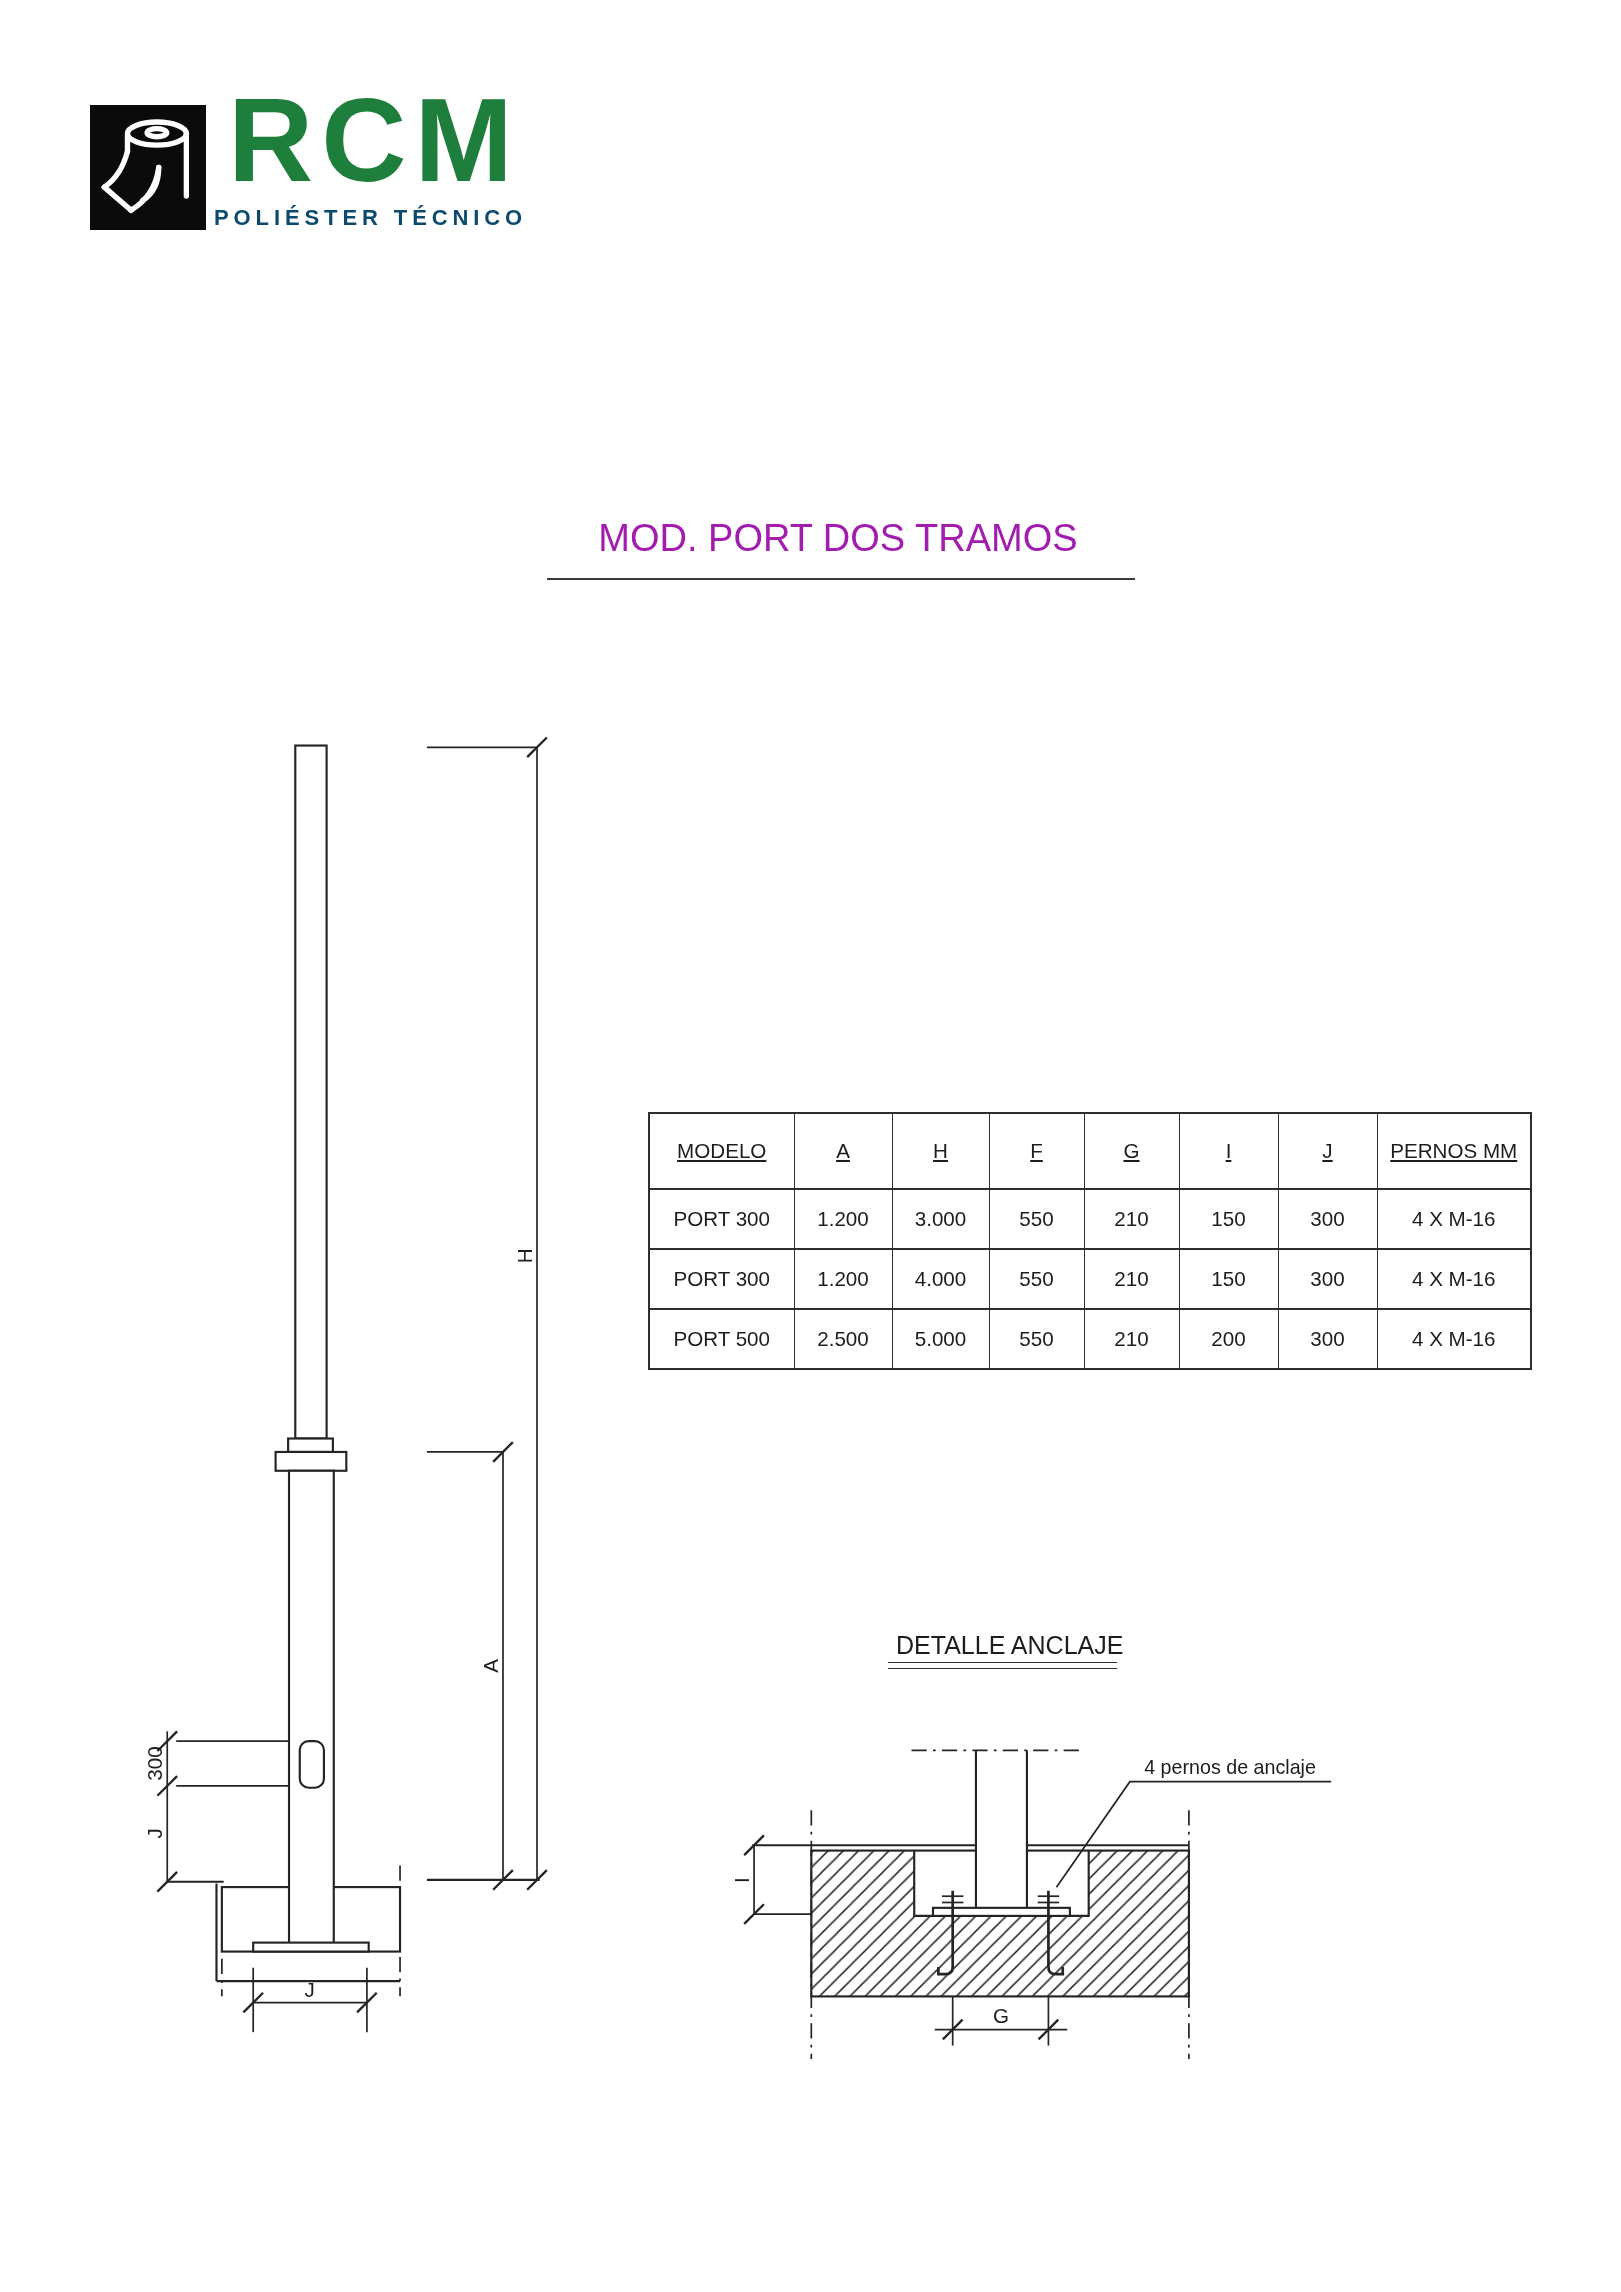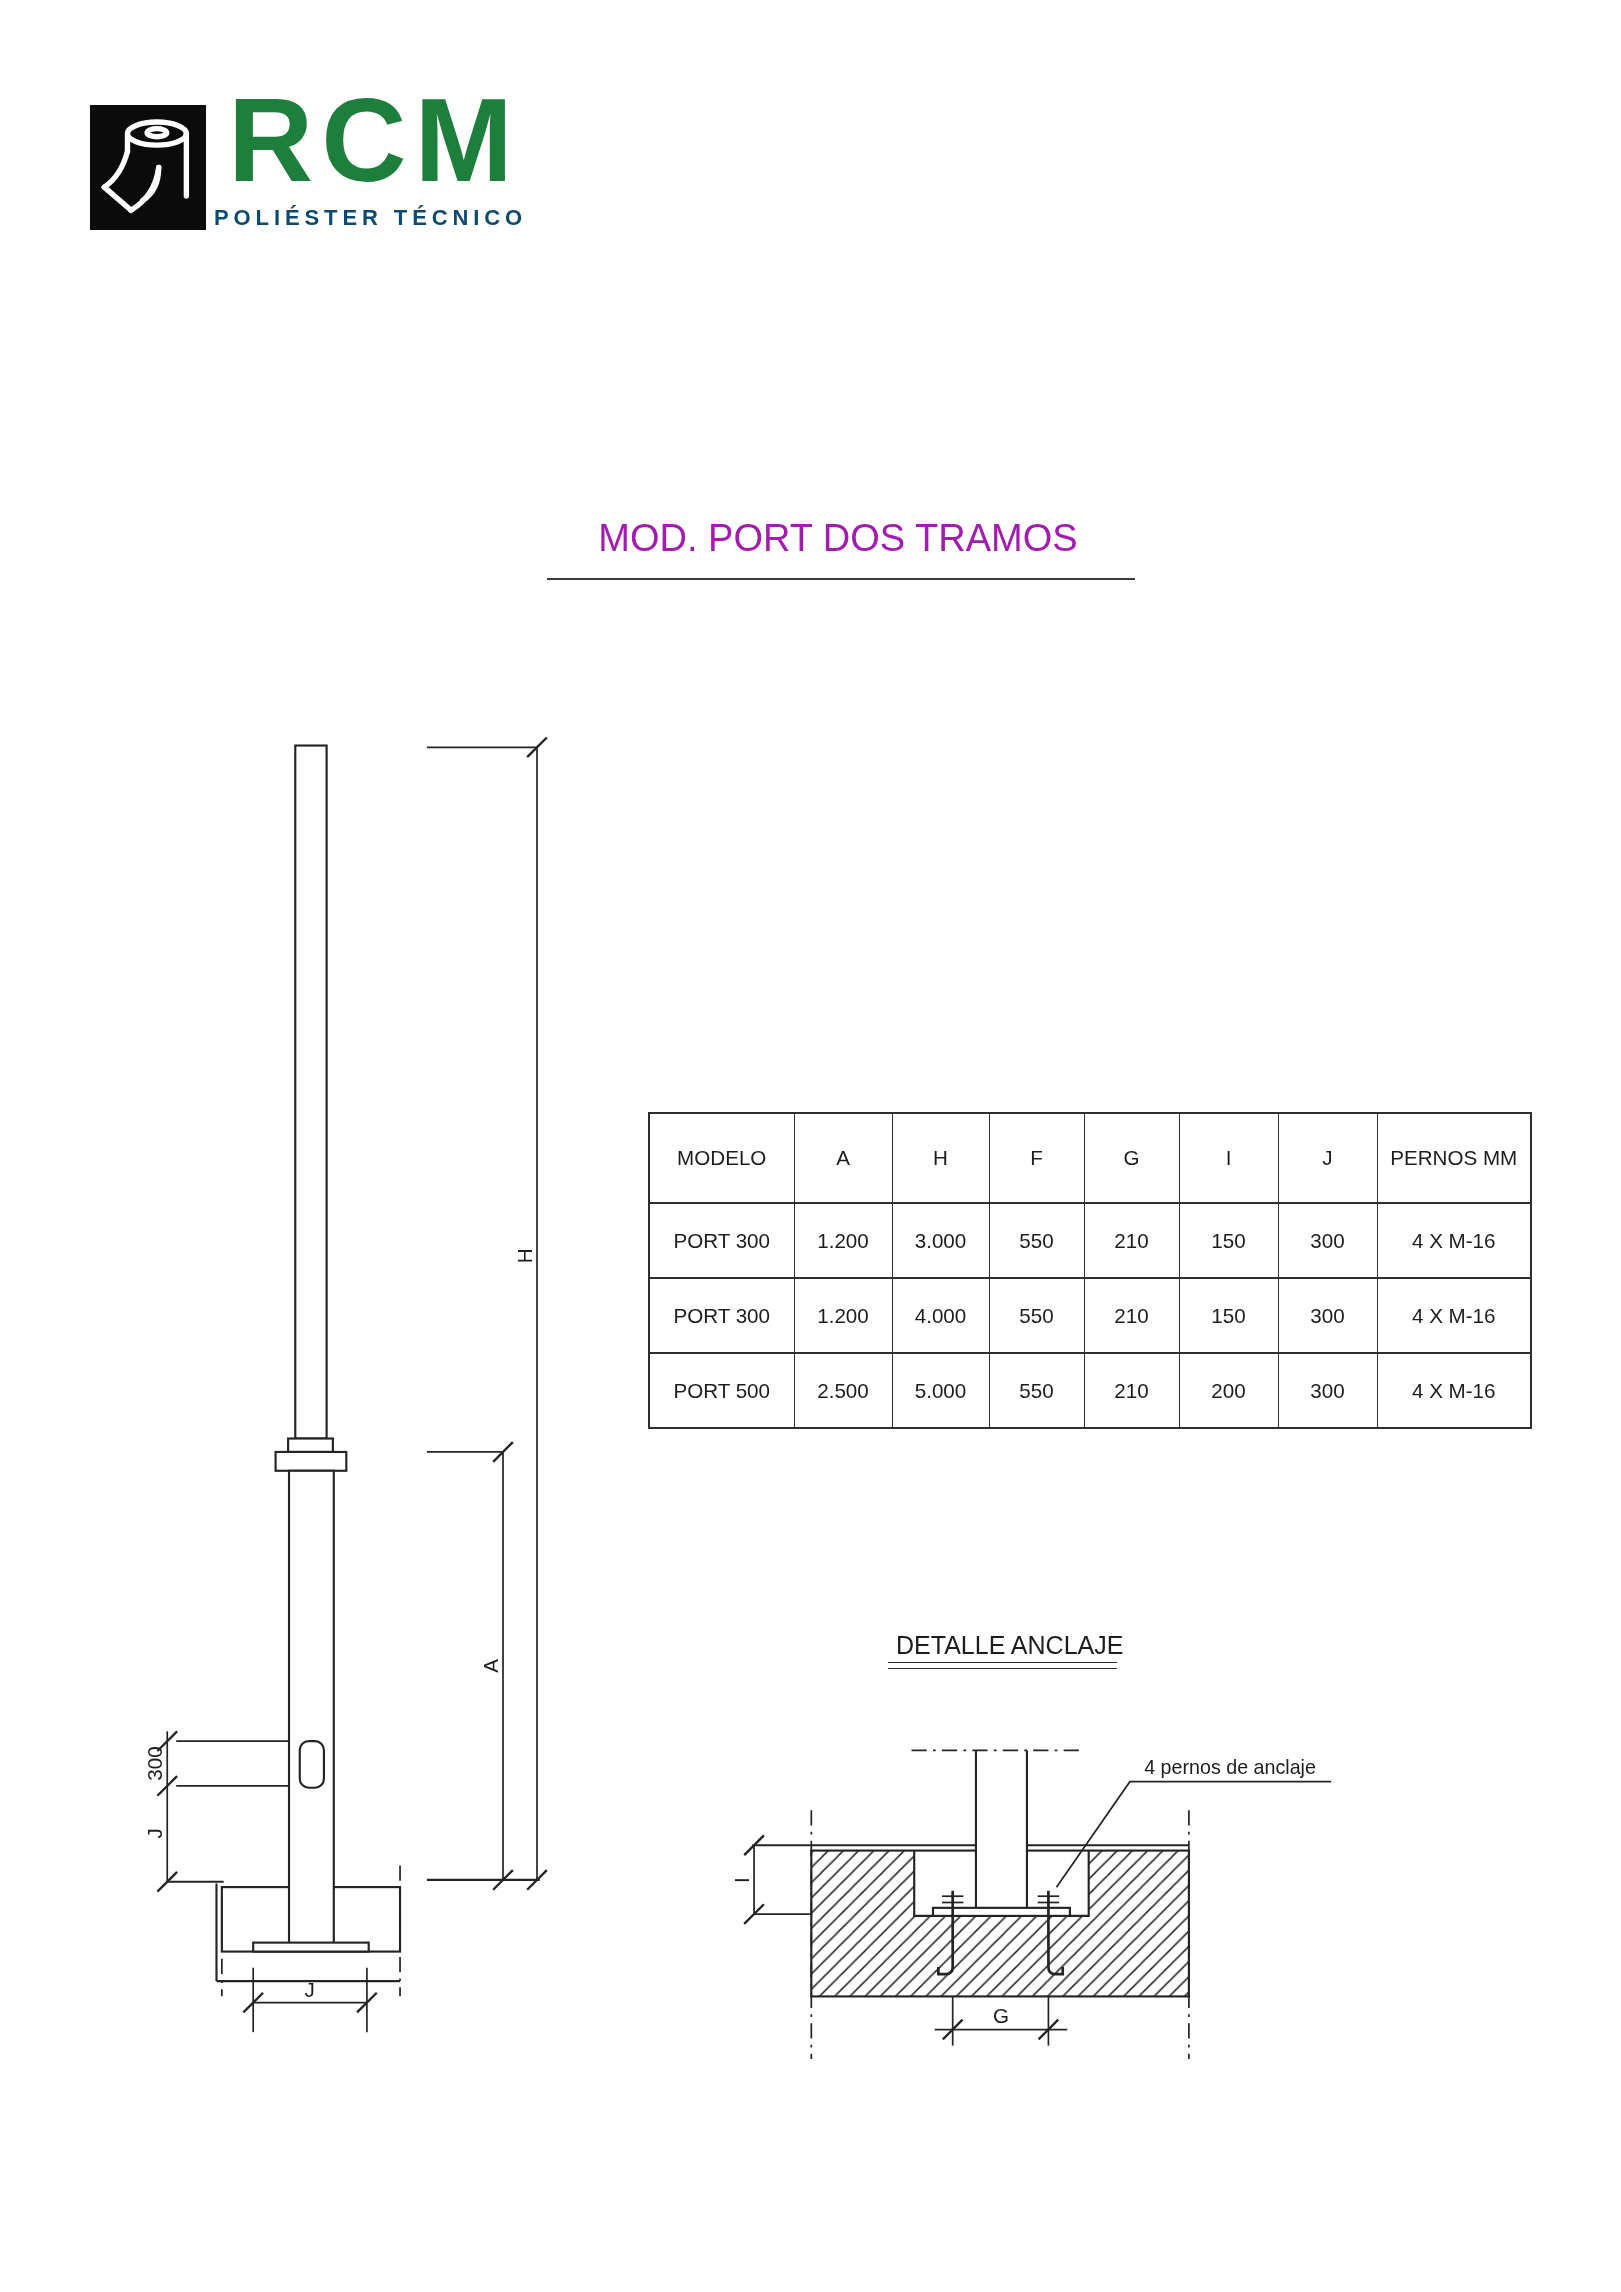--- a/index.html
+++ b/index.html
@@ -22,22 +22,22 @@
   .title-underline{left:547px;top:578px;width:588px;height:0;border-top:2.7px solid #3a3a3a;}
 
   
   table.spec{position:absolute;left:648px;top:1112px;border-collapse:collapse;
              table-layout:fixed;background:#fff;}
   table.spec, table.spec th, table.spec td{
     border:1.8px solid #2e2e2e;border-top-width:2.7px;border-bottom-width:2.7px;}
   table.spec{border-width:2.7px;}
   table.spec th, table.spec td{
     font-size:20.6px;font-weight:400;text-align:center;vertical-align:middle;padding:0;}
-  table.spec tr.hdr{height:90px;}
-  table.spec tr.data{height:75px;}
+  table.spec tr.hdr{height:76px;text-decoration:underline;}
+  table.spec tr.data{height:60px;}
   td.model{text-align:left;padding-left:13.4px;}
 
   
   .detail-title{left:896px;top:1631px;width:233px;text-align:left;font-size:25px;}
   .detail-underline{left:888px;top:1662px;width:229px;height:4.5px;
                     border-top:1.8px solid #2e2e2e;border-bottom:1.8px solid #2e2e2e;}
 
   
   svg text{font-family:"Liberation Sans", sans-serif;font-size:23px;fill:#1d1d1d;}
   svg .geo{stroke:#242424;stroke-width:2.4;fill:none;}

